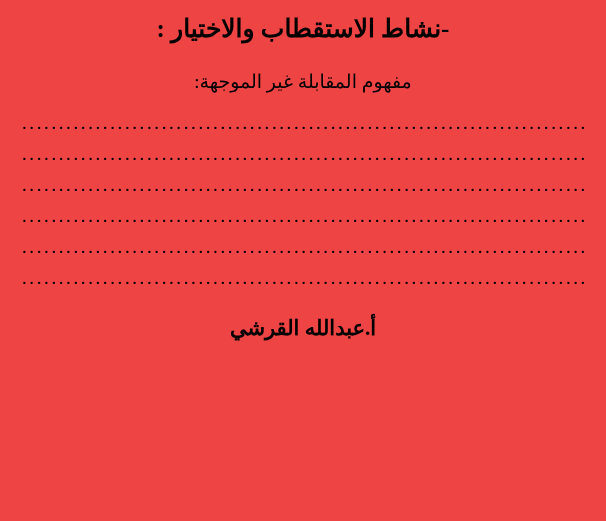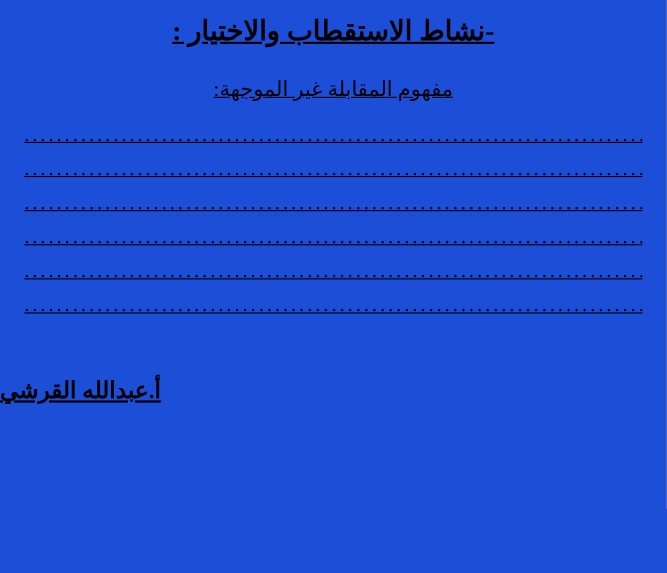--- a/index.html
+++ b/index.html
@@ -13,22 +13,21 @@
     font-family: "Liberation Serif", "DejaVu Serif", serif;
     color: #000000;
     overflow: hidden;
   }
   .page {
     position: relative;
     width: 606px;
     height: 521px;
     box-sizing: border-box;
     padding: 0;
-    background: #1d4ed8;
-    text-decoration: underline;
+    background: #ef4444;
   }
   .heading-block {
     padding-top: 10px;
     text-align: center;
   }
   .heading-line {
     font-size: 25px;
     font-weight: bold;
     line-height: 1.55;
     text-align: center;
@@ -55,22 +54,22 @@
     line-height: 1.0;
     height: 31px;
     overflow: hidden;
     white-space: nowrap;
     direction: ltr;
     text-align: left;
     letter-spacing: 2.6px;
     color: #000;
   }
   .signature {
-    margin-top: 44px;
-    text-align: left;
+    margin-top: 17px;
+    text-align: center;
     font-size: 21px;
     font-weight: bold;
     direction: rtl;
   }
 </style>
 </head>
 <body>
 
 <div class="page">
 

